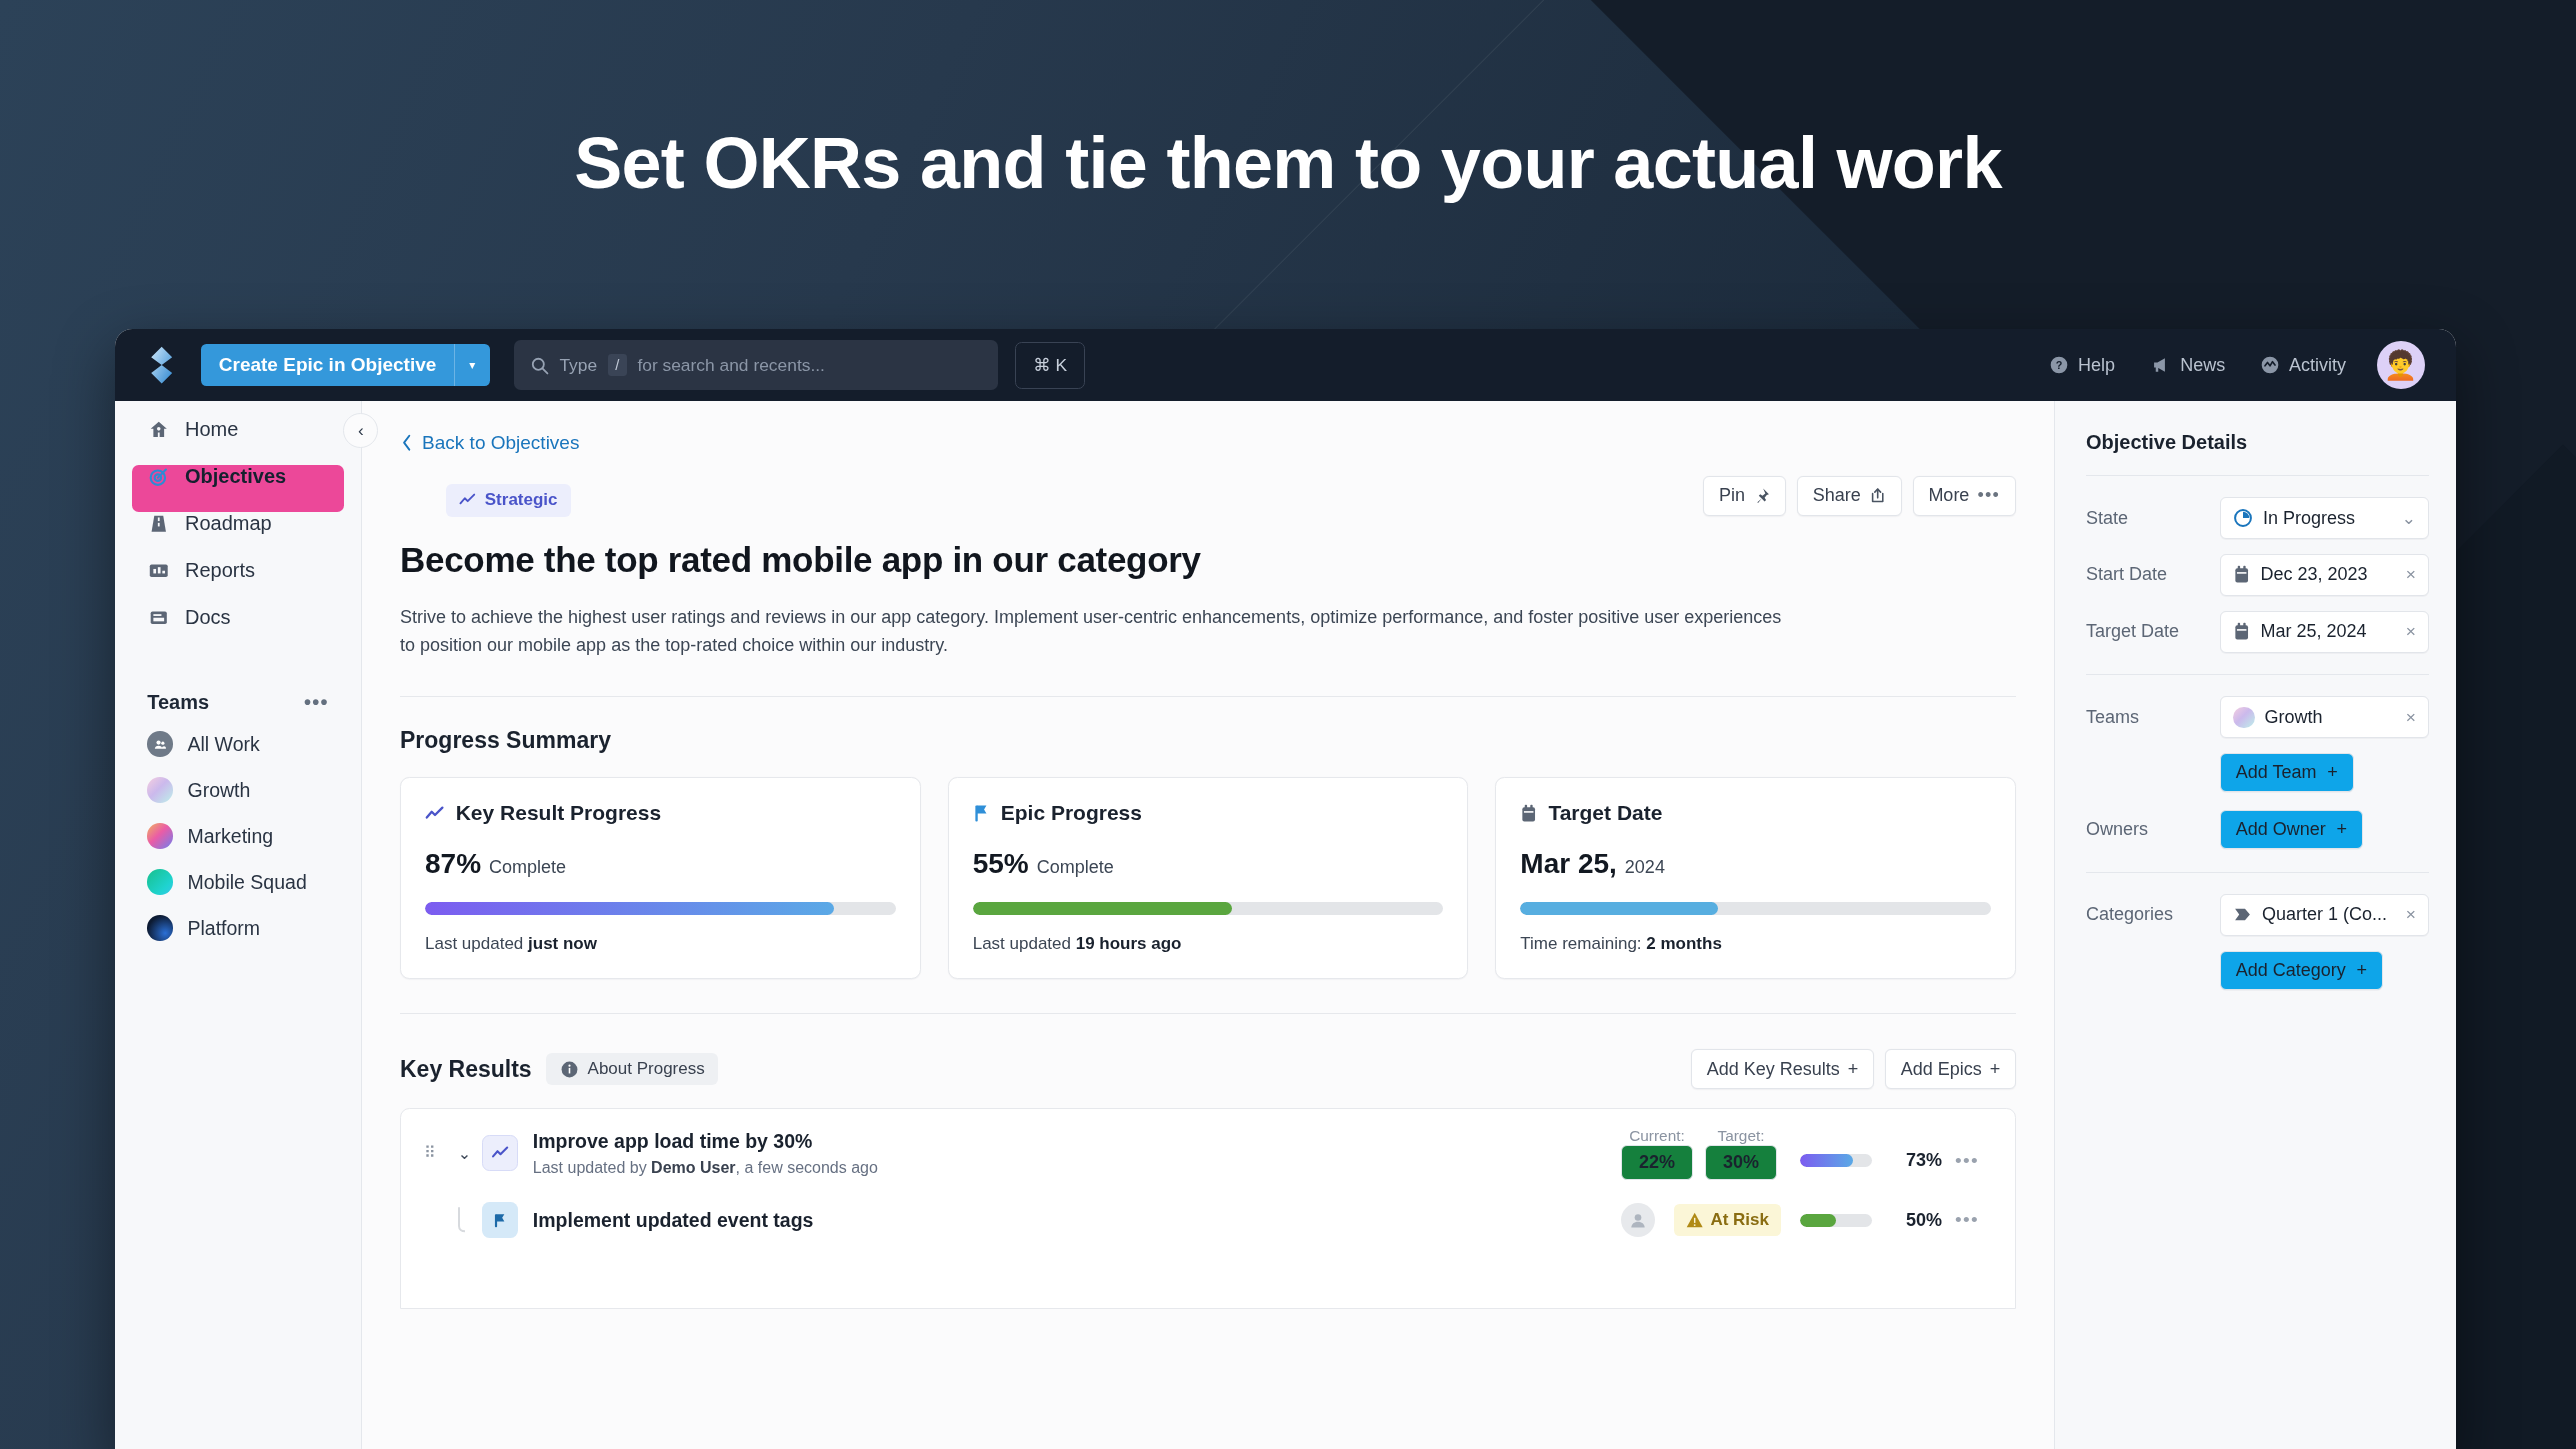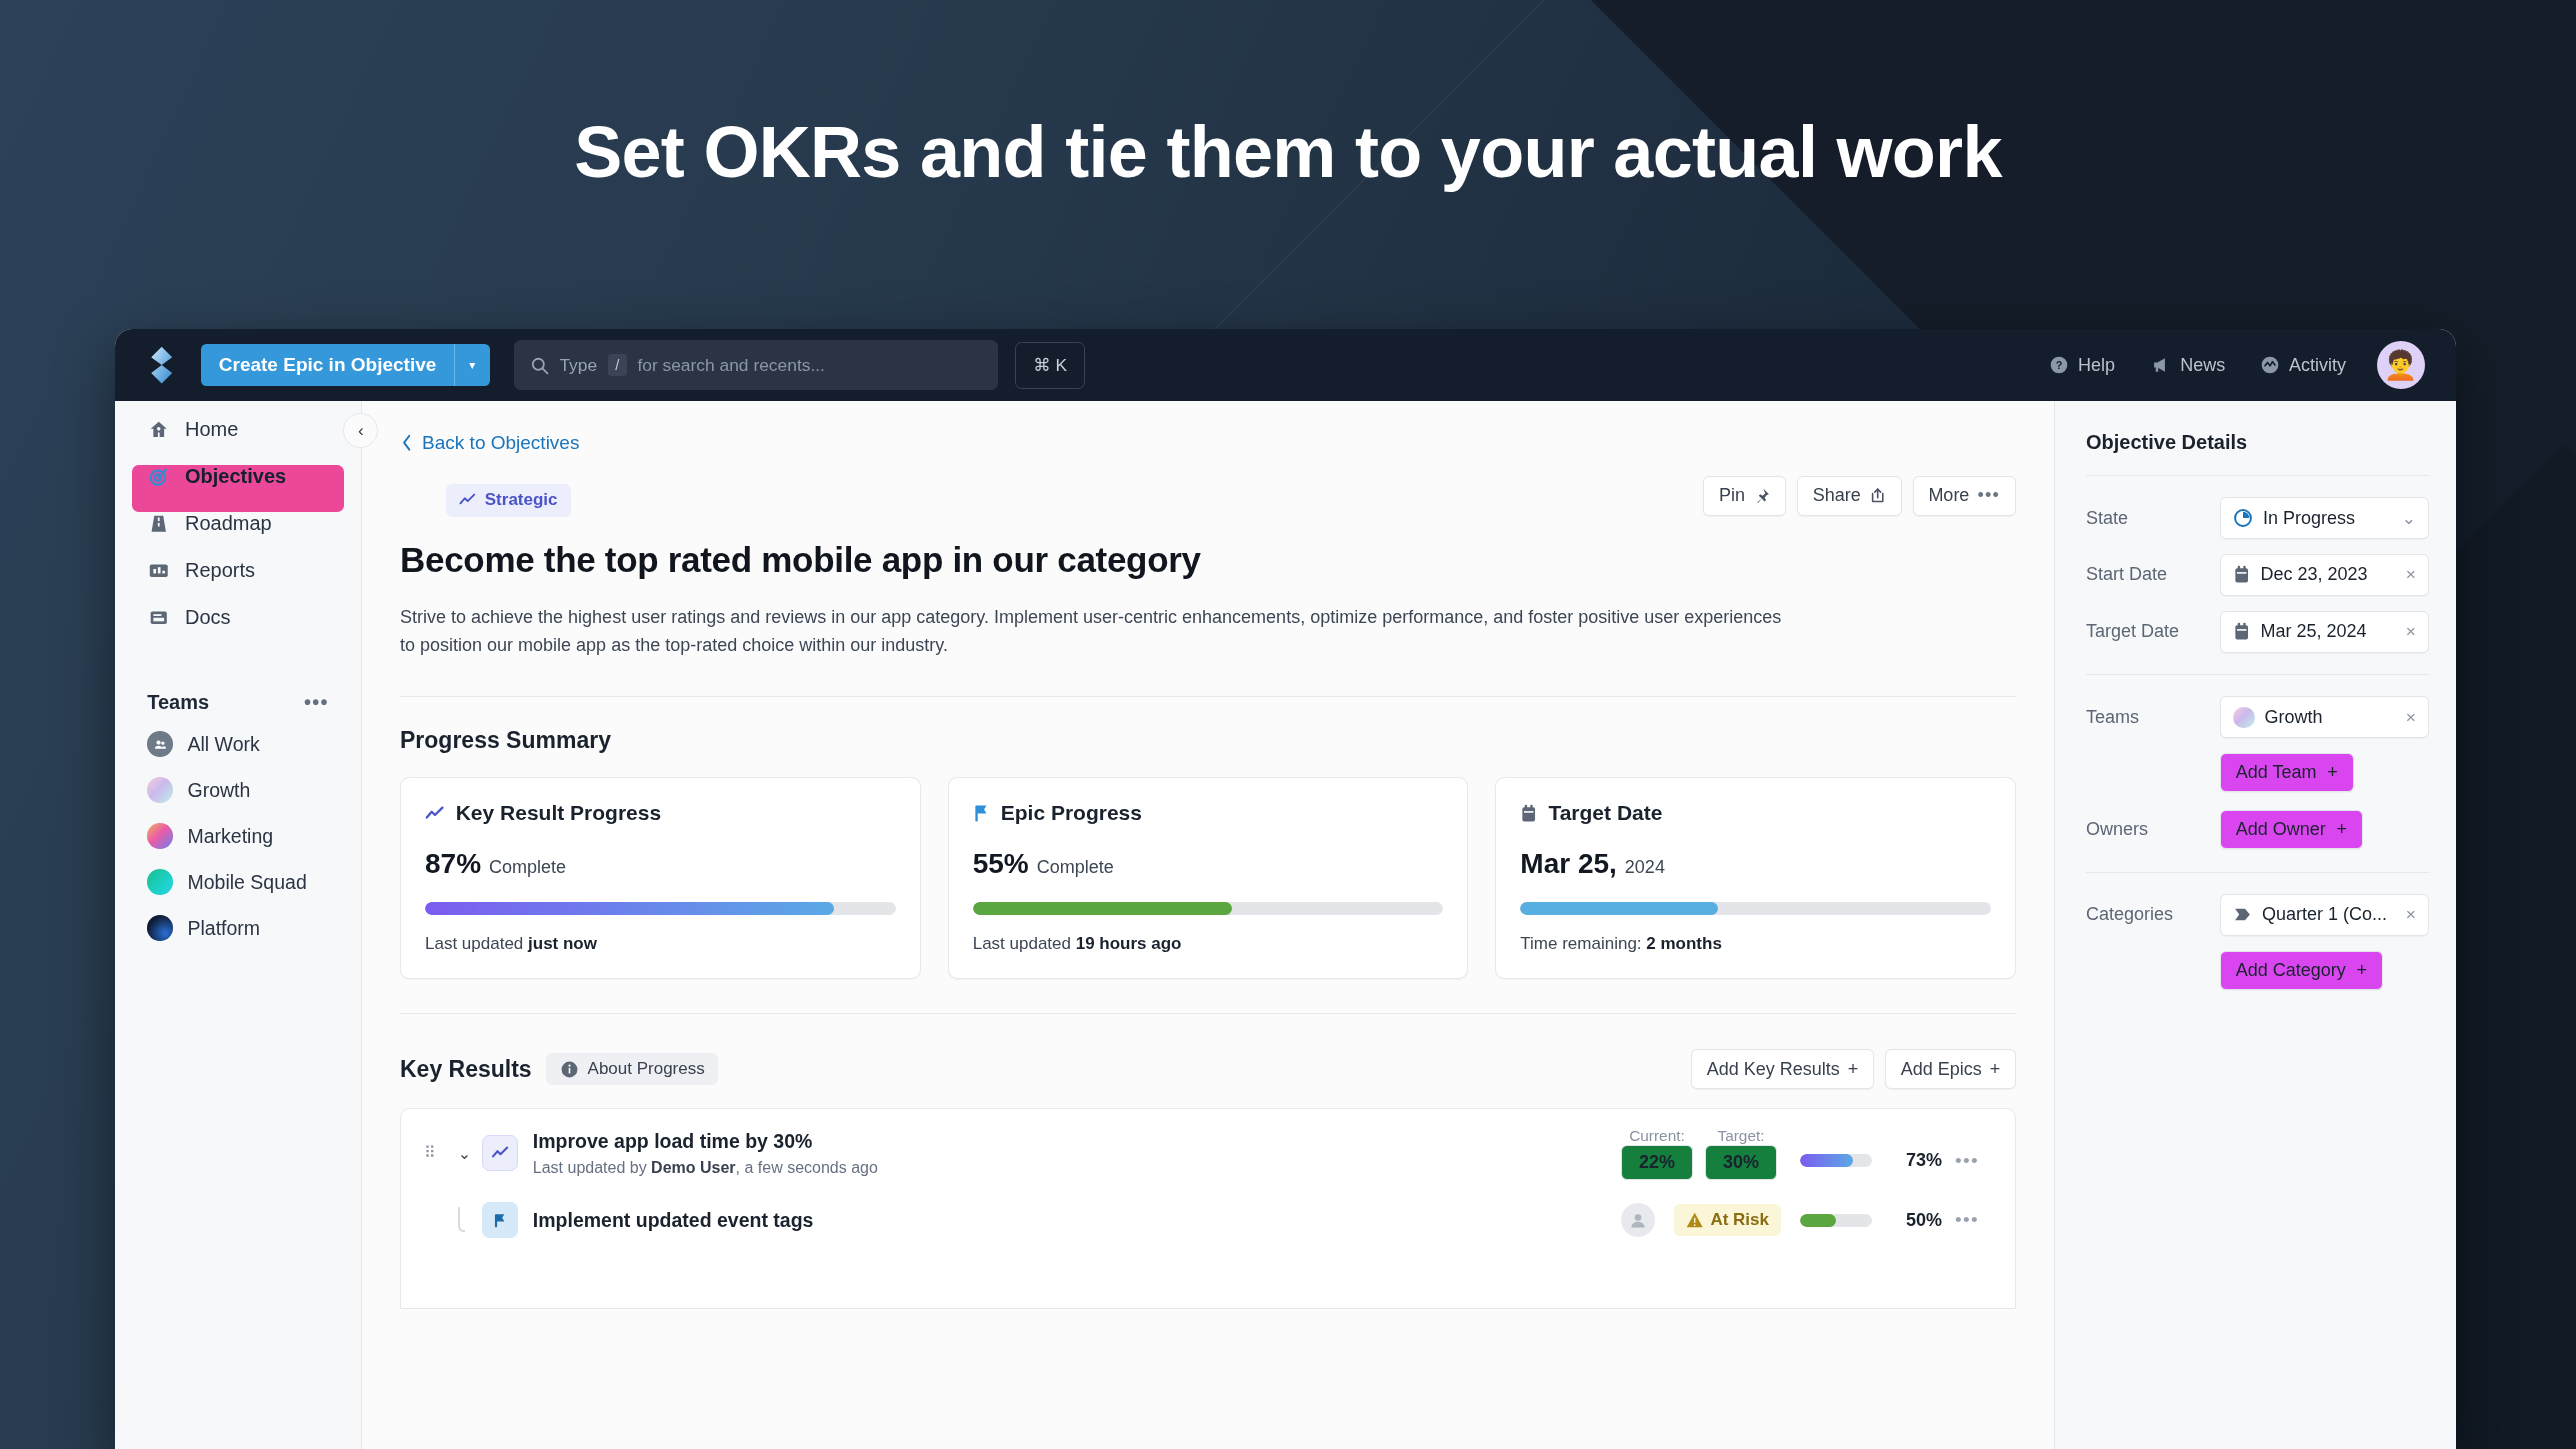--- a/index.html
+++ b/index.html
@@ -30,21 +30,21 @@
   }
   #bg .diag-line {
     position: absolute; width: 0.7px; height: 1610px;
     background: rgba(255,255,255,0.07);
     transform: rotate(45deg);
     transform-origin: top left;
   }
 
   #headline {
     position: absolute;
-    top: 113px; left: 0; width: 2576px;
+    top: 124px; left: 0; width: 2576px;
     text-align: center;
     color: #ffffff;
     font-size: 72px;
     font-weight: bold;
     letter-spacing: -0.7px;
     line-height: 1.1;
     z-index: 5;
   }
 
   
@@ -296,21 +296,21 @@
     height: 42px; display: flex; align-items: center; gap: 10px;
     padding: 0 12px;
     font-size: 18px; color: #1a222e;
     box-shadow: 0 0.7px 0.7px rgba(16,24,40,0.04);
     cursor: pointer;
   }
   .d-field .grow { flex: 1 1 auto; overflow: hidden; white-space: nowrap; text-overflow: ellipsis; }
   .d-field .x { color: #8a93a1; font-size: 17.4px; cursor: pointer; }
   .d-btn {
     display: inline-flex; align-items: center; gap: 10.7px;
-    background: #d946ef; border: 0.7px solid #e2e5ea; border-radius: 6px;
+    background: #0ea5e9; border: 0.7px solid #e2e5ea; border-radius: 6px;
     height: 39px; padding: 0 14.8px; font-size: 18px; color: #1a222e;
     box-shadow: 0 0.7px 0.7px rgba(16,24,40,0.04);
     cursor: pointer;
   }
   .d-indent { margin-left: 134px; }
 </style>
 </head>
 <body>
 
 <div id="bg">

